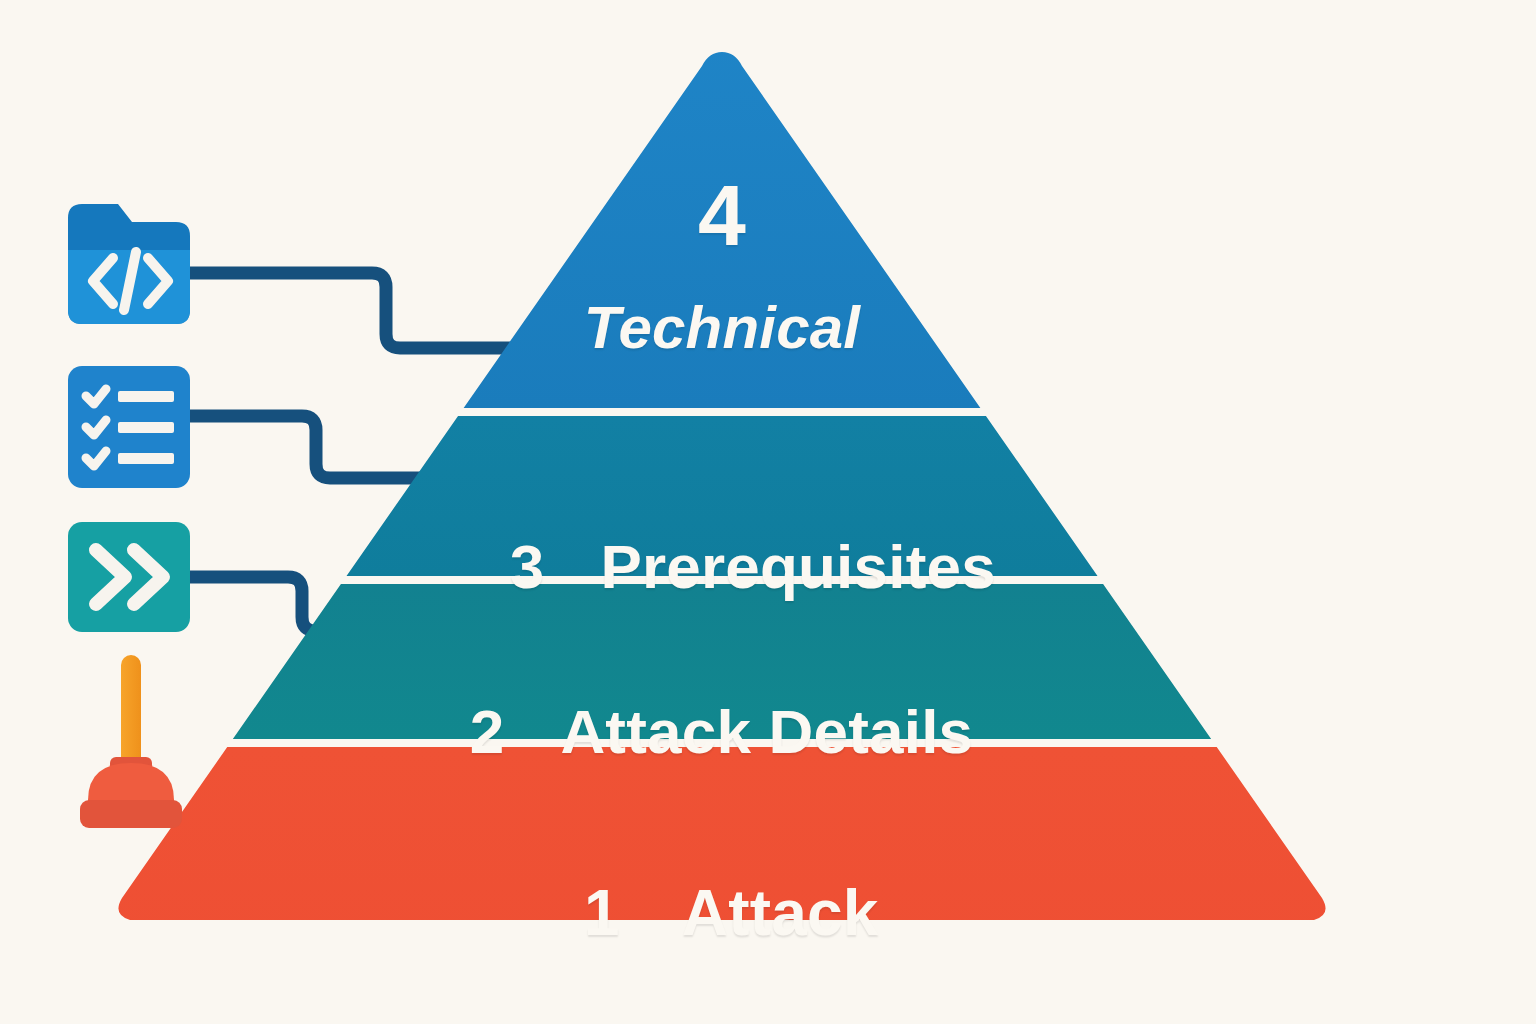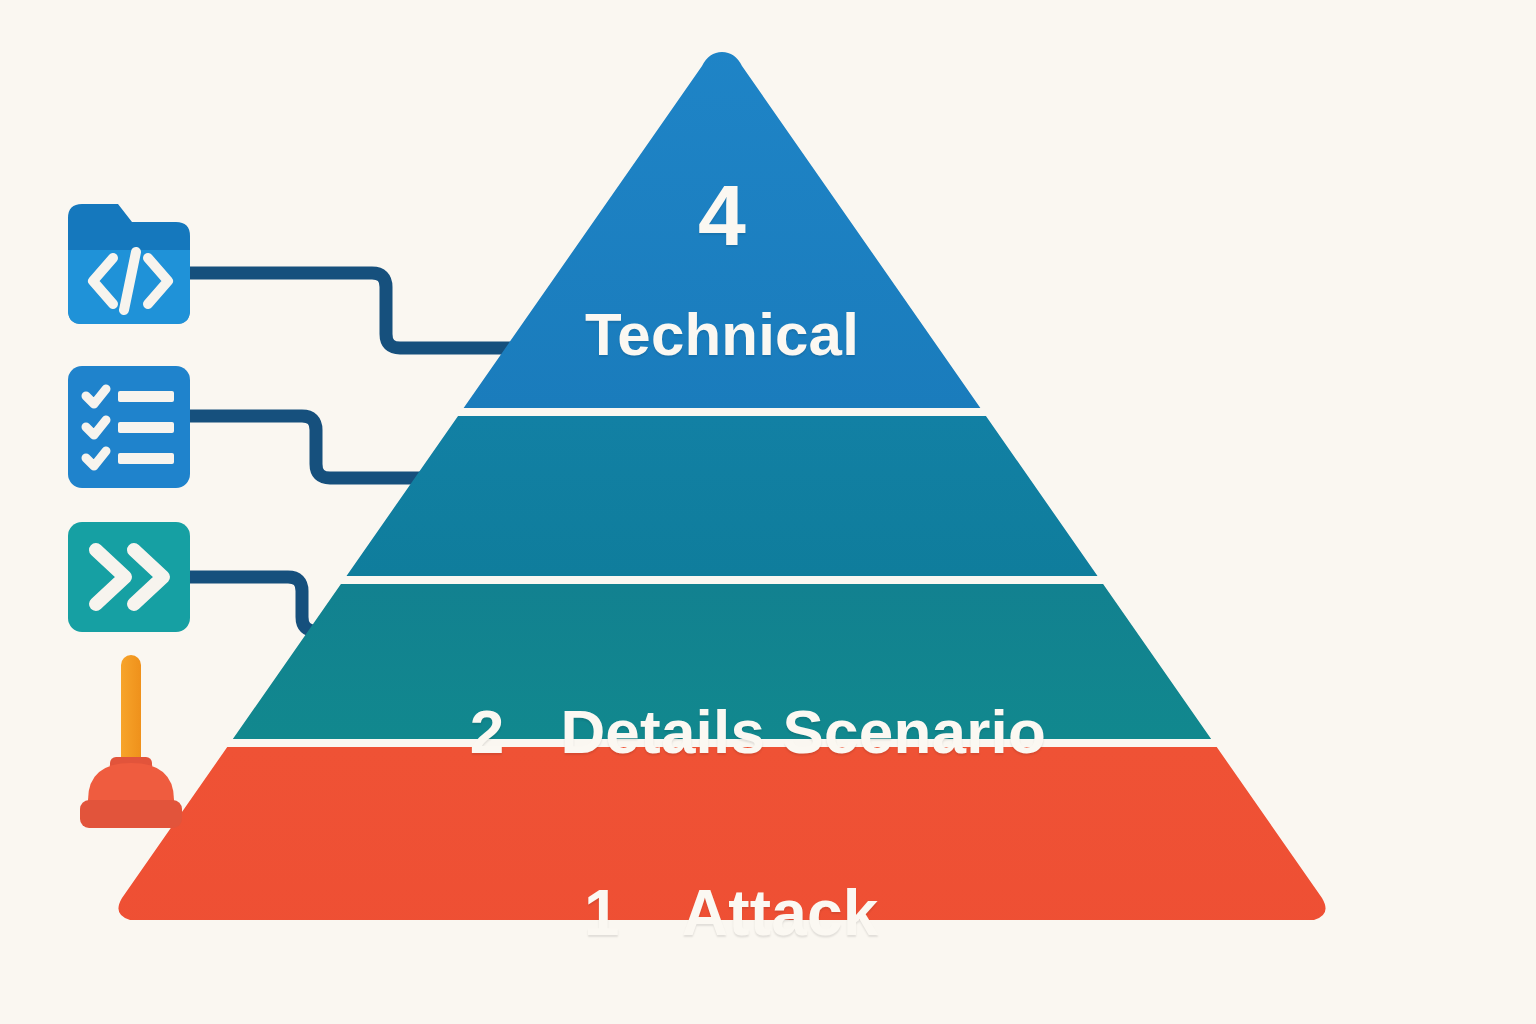--- a/index.html
+++ b/index.html
@@ -45,21 +45,22 @@
     text-align: center;
     line-height: 1.0;
   }
   .lvl4-num {
     font-size: 86px;
     line-height: 1.05;
   }
   .lvl4-txt {
     font-size: 60px;
     line-height: 1.02;
-    margin-top: 12px;
+    margin-top: 5px;
+    font-style: italic;
   }
   .lvl3-wrap {
     left: 440px;
     top: 460px;
     width: 580px;
     text-align: left;
     font-size: 62px;
   }
   .lvl3-num { margin-right: 56px; }
   .lvl2-wrap {
@@ -172,22 +173,25 @@
       <path d="M 88 800 Q 88 763 131 763 Q 174 763 174 800 L 174 806 L 88 806 Z" fill="#ef5c3f"></path>
       <rect x="80" y="800" width="102" height="28" rx="9" fill="#e2543b"></rect>
     </g>
   </svg>
 
   <div class="band-label lvl4-wrap">
     <div class="lvl4-num">4</div>
     <div class="lvl4-txt">Technical</div>
   </div>
 
+  <div class="band-label lvl3-wrap">
+    <span class="band-num lvl3-num">3</span><span>Prerequisites</span>
+  </div>
 
   <div class="band-label lvl2-wrap">
-    <span class="band-num lvl2-num">2</span><span>Details Scenario</span>
+    <span class="band-num lvl2-num">2</span><span>Attack Details</span>
   </div>
 
   <div class="band-label lvl1-wrap">
     <span class="band-num lvl1-num">1</span><span>Attack</span>
   </div>
 
 </div>
 
 </body></html>

